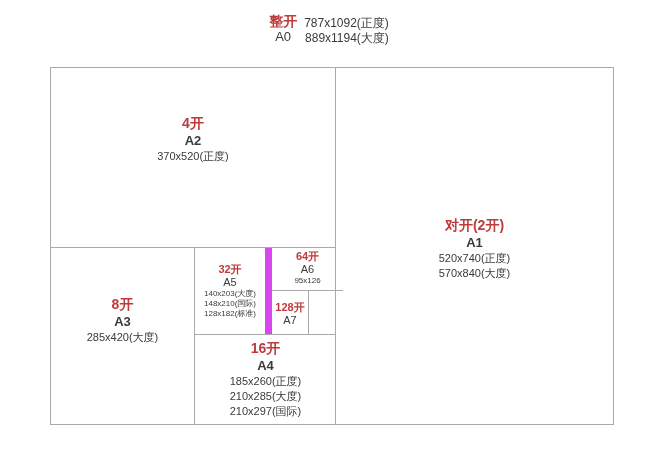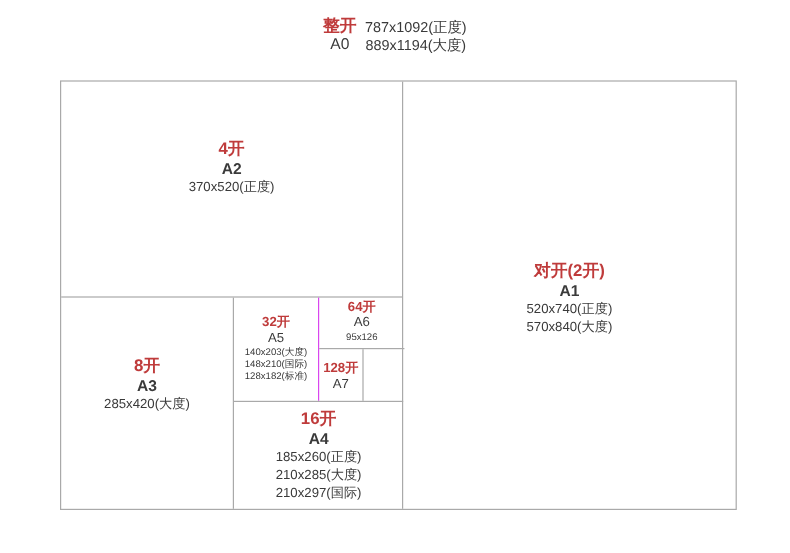--- a/index.html
+++ b/index.html
@@ -11,41 +11,41 @@
   .box{position:absolute;box-sizing:border-box;}
   .region{text-align:center;}
   .outer{left:50px;top:67px;width:564px;height:358px;border:1px solid #a9a9a9;}
 
   
   .r-a2{left:0;top:0;width:284px;height:180px;border-bottom:1px solid #a9a9a9;padding-top:46px;}
   .r-a1{left:284px;top:0;width:278px;height:356px;border-left:1px solid #a9a9a9;padding-top:148px;}
   .r-a3{left:0;top:180px;width:143px;height:176px;padding-top:47px;}
   .midcol{left:143px;top:180px;width:141px;height:176px;border-left:1px solid #a9a9a9;}
   .r-a5{left:0;top:0;width:70px;height:86px;padding-top:15px;}
-  .subcol{left:70px;top:0;width:71px;height:86px;border-left:1px solid #d946ef;}
+  .subcol{left:70px;top:0;width:71px;height:86px;border-left:7px solid #d946ef;}
   .r-a6{left:0;top:0;width:71px;height:43px;border-bottom:1px solid #a9a9a9;padding-top:2px;}
   .r-a7{left:0;top:43px;width:37px;height:43px;border-right:1px solid #a9a9a9;padding-top:10px;text-align:center;}
   .cell-empty{left:37px;top:43px;width:34px;height:43px;}
   .r-a4{left:0;top:86px;width:141px;height:90px;border-top:1px solid #a9a9a9;padding-top:4px;}
 
   
   .kai{color:#bf3b3b;font-weight:bold;}
   .big .kai{font-size:14px;line-height:18px;}
   .big .series{font-size:13px;line-height:17px;font-weight:bold;}
   .big .dim{font-size:11px;line-height:15px;}
   .small .kai{font-size:11px;line-height:13px;}
   .small .series{font-size:11px;line-height:13px;}
   .small .dim{font-size:8px;line-height:10px;}
 
   
   .title{position:absolute;top:14px;left:0;width:100%;display:flex;justify-content:center;gap:7px;}
   .title-left{text-align:center;}
   .title-left .kai{font-size:14px;line-height:15px;}
   .title-left .series{font-size:13px;line-height:15px;}
-  .title-right{text-align:center;padding-top:2px;}
+  .title-right{text-align:right;padding-top:2px;}
   .title-right .dim{font-size:12px;line-height:15px;}
 </style>
 </head>
 <body>
 
 <div class="canvas">
 
   <div class="title">
     <div class="title-left">
       <div class="kai">整开</div>

